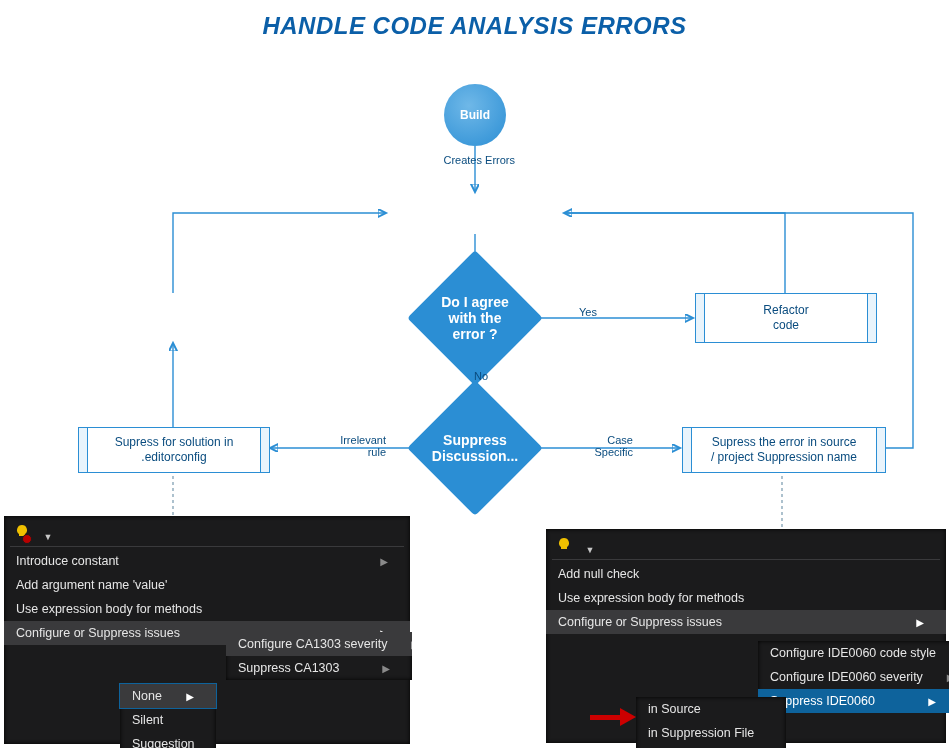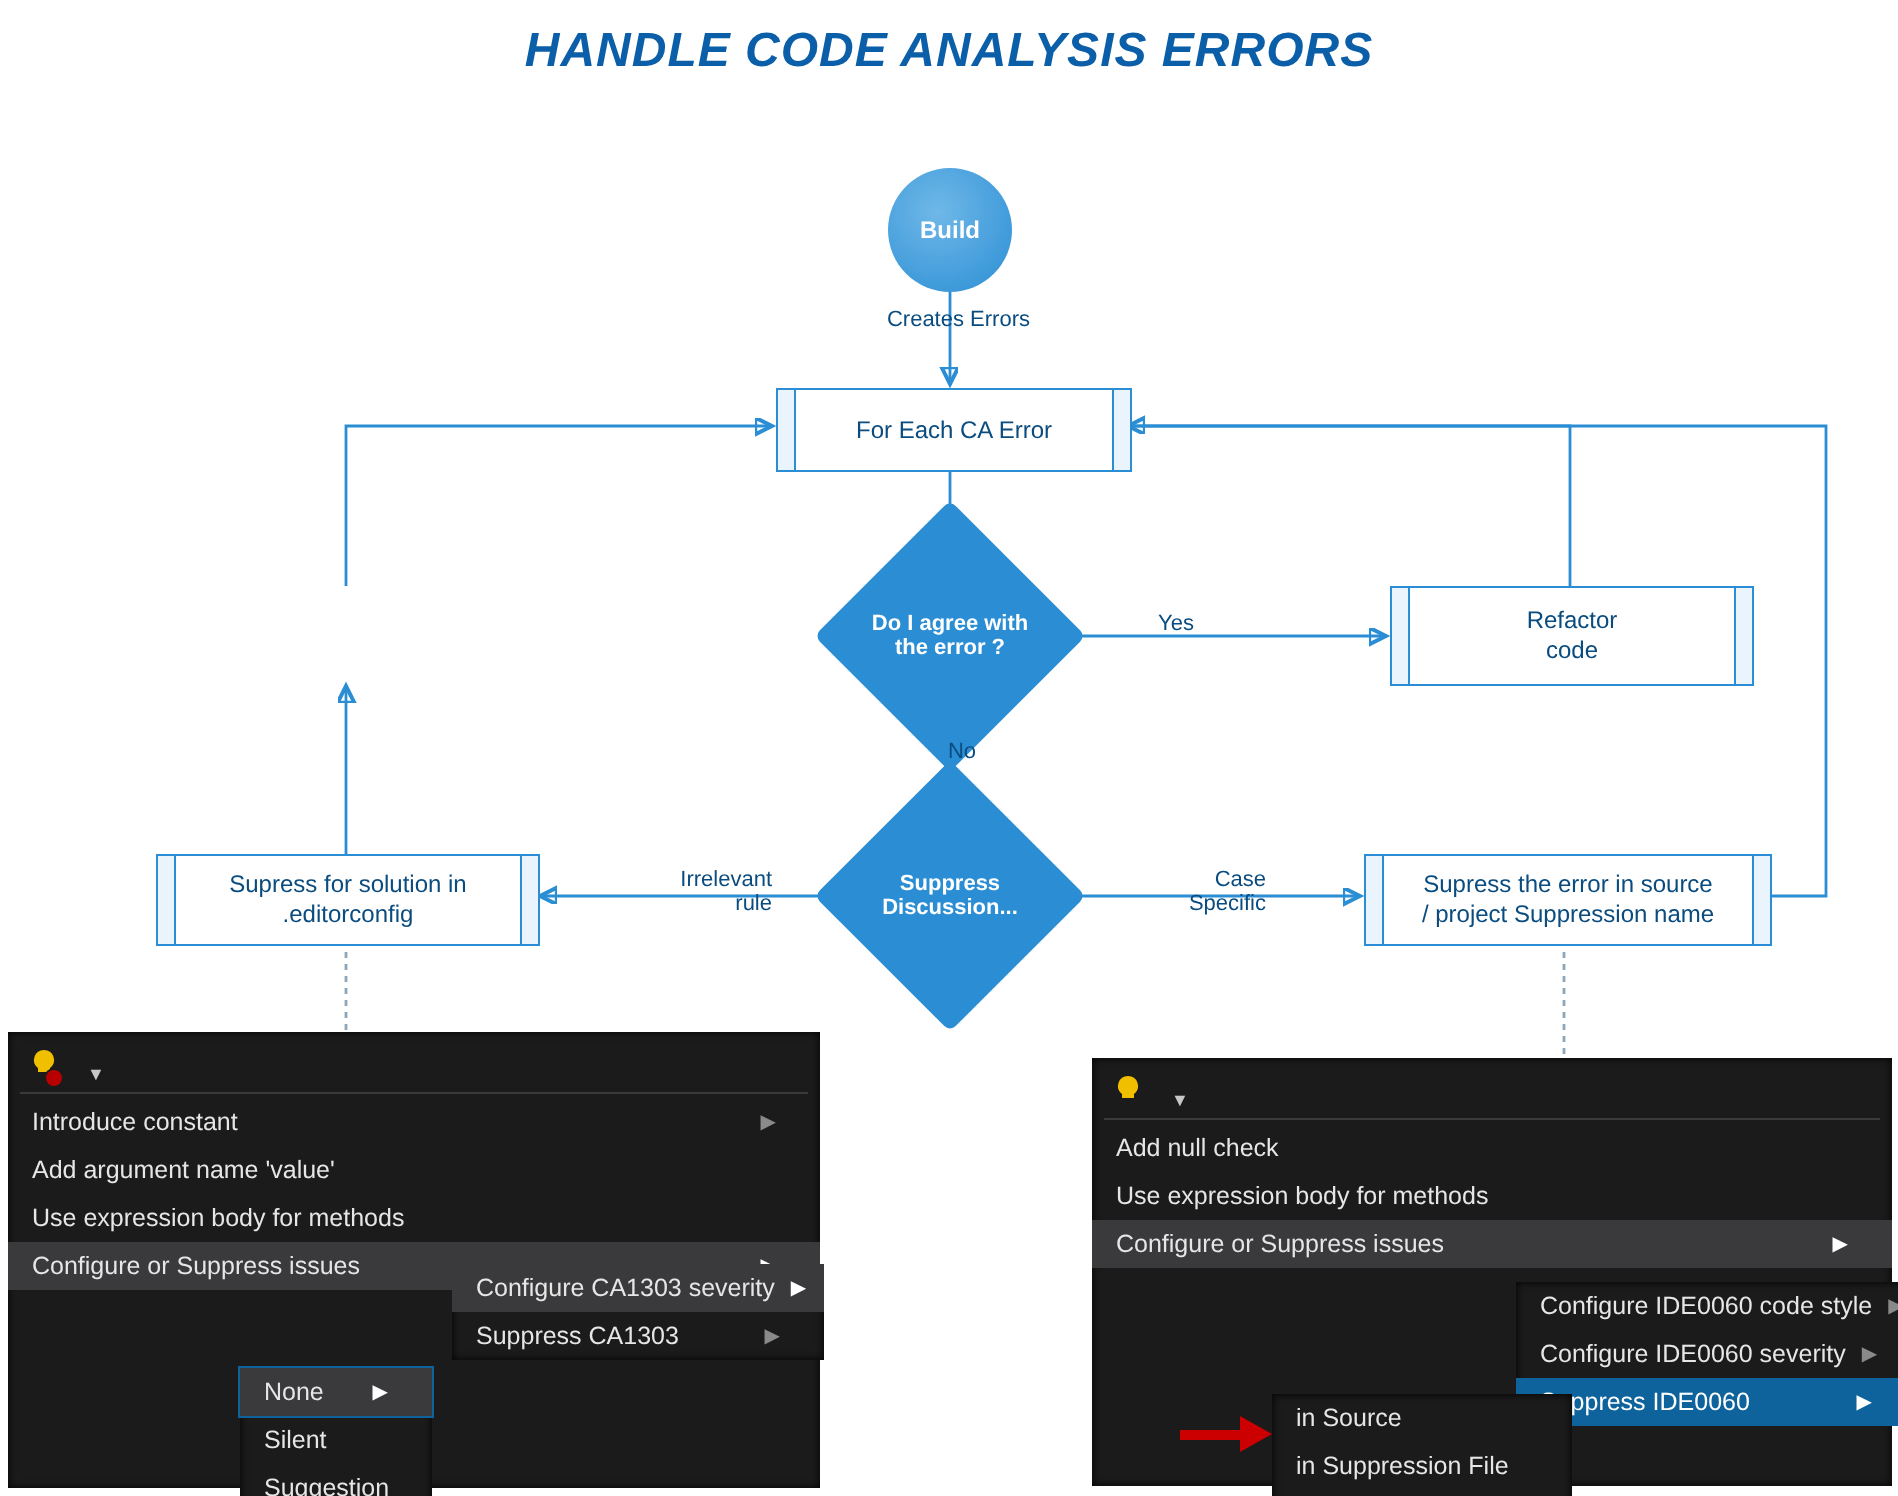--- a/index.html
+++ b/index.html
@@ -10,31 +10,31 @@
   
   .circ{position:absolute;width:62px;height:62px;border-radius:50%;
     background:radial-gradient(circle at 40% 35%,#6fb8e8,#2b8ed4);display:flex;
     align-items:center;justify-content:center;color:#fff;font-size:12px;font-weight:600;}
   .proc{position:absolute;border:1px solid #2b8ed4;background:#fff;display:flex;
     align-items:center;justify-content:center;text-align:center;color:#0a4c7f;font-size:12px;
     line-height:1.25;}
   .proc .bar{position:absolute;top:0;bottom:0;width:8px;background:#e9f4fc;}
   .proc .bar.l{left:0;border-right:1px solid #2b8ed4;}
   .proc .bar.r{right:0;border-left:1px solid #2b8ed4;}
-  .diamond{position:absolute;width:96px;height:96px;color:#fff;font-size:11px;font-weight:600;
+  .diamond{position:absolute;width:96px;height:96px;color:#fff;font-size:14px;font-weight:600;
     display:flex;align-items:center;justify-content:center;text-align:center;}
   .diamond::before{content:"";position:absolute;inset:0;background:#2b8ed4;
     transform:rotate(45deg);border-radius:4px;}
   .diamond span{position:relative;padding:0 6px;}
   .lbl{position:absolute;font-size:11px;color:#0a4c7f;text-align:right;}
 
   
   .panel{position:absolute;background:#1b1b1c;color:#e6e6e6;font-size:12.5px;
     box-shadow:0 0 4px #000 inset;}
-  .menuItem{padding:5px 22px 5px 12px;display:flex;align-items:center;gap:8px;white-space:nowrap;}
+  .menuItem{padding:5px 22px 5px 12px;display:flex;align-items:center;gap:24px;white-space:nowrap;}
   .menuItem.hov{background:#3a3a3c;}
   .menuItem.sel{background:#0e639c;color:#fff;}
   .sep{height:1px;background:#3a3a3c;margin:2px 6px;}
   .arrow{margin-left:auto;color:#8a8a8a;font-size:10px;}
   .bulb{width:20px;height:20px;display:inline-flex;align-items:center;justify-content:center;
     margin:6px 4px 2px 8px;}
   .bulbY svg{fill:#f0c000;}
   .bulbR svg{fill:#f0c000;}
   .dot{width:8px;height:8px;background:#b80000;border-radius:50%;position:absolute;
     left:18px;top:18px;border:1px solid #1b1b1c;}
@@ -87,25 +87,20 @@
 
   <path class="dot" d="M173 470 L173 518"></path>
   <path class="dot" d="M782 470 L782 528"></path>
 </svg>
 
 <div class="circ" style="left:444px;top:84px;">
   <span>Build</span>
 </div>
 <div class="lbl" style="left:435px;top:154px;width:80px;">Creates Errors</div>
 
-<div class="proc" style="left:388px;top:194px;width:176px;height:40px;">
-  <div class="bar l"></div>
-      <div class="bar r"></div>
-  <span>For Each CA Error</span>
-</div>
 
 <div class="diamond" style="left:427px;top:270px;">
   <span>Do I agree with the error ?</span>
 </div>
 <div class="lbl" style="left:563px;top:306px;width:34px;">Yes</div>
 <div class="lbl" style="left:464px;top:370px;width:24px;">No</div>
 
 <div class="proc" style="left:695px;top:293px;width:180px;height:48px;">
   <div class="bar l"></div>
       <div class="bar r"></div>

